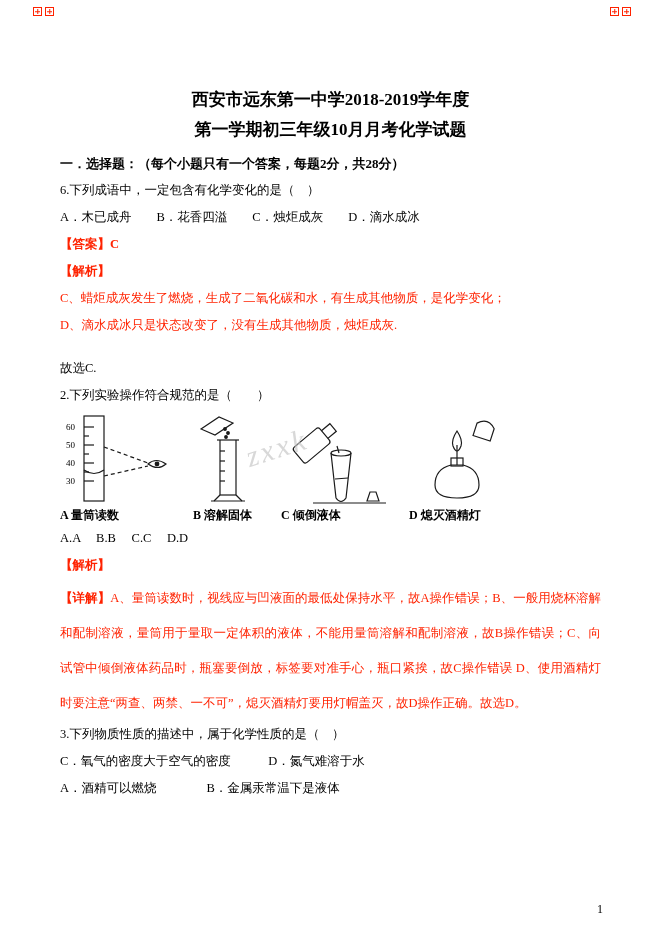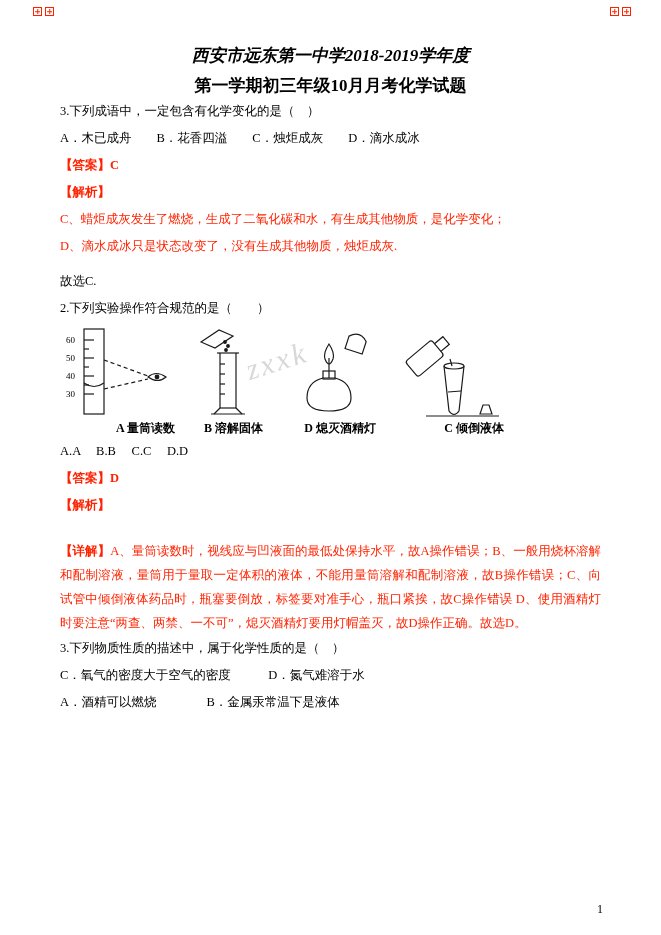--- a/index.html
+++ b/index.html
@@ -16,34 +16,34 @@
 
   
   .regmark { position: absolute; top: 7px; display: flex; gap: 3px; }
   .regmark.left { left: 33px; }
   .regmark.right { right: 30px; }
   .regmark .sq { position: relative; width: 9px; height: 9px; border: 1.5px solid var(--red); display: inline-block; }
   .regmark .sq::before { content: ""; position: absolute; left: 50%; top: 1px; bottom: 1px; width: 1.5px; background: var(--red); transform: translateX(-50%); }
   .regmark .sq::after  { content: ""; position: absolute; top: 50%; left: 1px; right: 1px; height: 1.5px; background: var(--red); transform: translateY(-50%); }
 
   .title { text-align: center; font-weight: bold; font-size: 17px; line-height: 24px; }
-  .title.first  { padding-top: 44px; font-style: italic; }
+  .title.first  { padding-top: 88px; }
   .title.second { margin-top: 6px; }
 
   p { margin: 0; font-size: 12.5px; line-height: 27px; white-space: pre-wrap; }
   .section-heading { font-weight: bold; font-size: 13px; margin-top: 8px; }
   .red { color: var(--red); }
   .label { font-weight: bold; }
-  .conclusion { margin-top: 8px; }
+  .conclusion { margin-top: 16px; }
   .stem { margin-top: 0; }
-  .detail { text-align: justify; line-height: 24px; margin-top: 20px; }
+  .detail { text-align: justify; line-height: 35px; margin-top: 2px; }
 
   
   .figure-row { position: relative; display: flex; align-items: flex-end; gap: 18px; margin-top: 4px; width: 460px; }
-  .figure { display: flex; flex-direction: column; align-items: flex-end; }
+  .figure { display: flex; flex-direction: column; align-items: flex-start; }
   .fig-label { font-weight: bold; font-size: 12px; line-height: 20px; white-space: pre; }
   .figure svg { display: block; }
   .watermark {
     position: absolute; left: 185px; top: 18px;
     transform: rotate(-18deg);
     font-size: 30px; font-style: italic; letter-spacing: 3px;
     color: #c4c4c4; opacity: 0.65; pointer-events: none;
   }
 
   .page-number { position: absolute; right: 58px; bottom: 18px; font-size: 12px; }
@@ -60,22 +60,23 @@
   <div class="regmark right">
     <span class="sq"></span>
     <span class="sq"></span>
   </div>
 
   <div class="content">
 
     <div class="title first">西安市远东第一中学2018-2019学年度</div>
     <div class="title second">第一学期初三年级10月月考化学试题</div>
 
+    <p class="section-heading">一．选择题：（每个小题只有一个答案，每题2分，共28分）</p>
 
-    <p class="stem">3.下列成语中，一定包含有化学变化的是（　）</p>
+    <p class="stem">6.下列成语中，一定包含有化学变化的是（　）</p>
     <p>A．木已成舟　　B．花香四溢　　C．烛炬成灰　　D．滴水成冰</p>
     <p class="red"><span class="label">【答案】</span><span class="label">C</span></p>
     <p class="red"><span class="label">【解析】</span></p>
     <p class="red">C、蜡炬成灰发生了燃烧，生成了二氧化碳和水，有生成其他物质，是化学变化；</p>
     <p class="red">D、滴水成冰只是状态改变了，没有生成其他物质，烛炬成灰.</p>
     <p class="conclusion">故选C.</p>
 
     <p class="stem">2.下列实验操作符合规范的是（　　）</p>
 
     <div class="figure-row">
@@ -125,55 +126,54 @@
             <line x1="27" y1="38" x2="32" y2="38"></line>
             <line x1="27" y1="48" x2="32" y2="48"></line>
             <line x1="27" y1="58" x2="32" y2="58"></line>
             <line x1="27" y1="68" x2="32" y2="68"></line>
           </g>
         </svg>
         <div class="fig-label">B 溶解固体</div>
       </div>
 
       <div class="figure">
-        <svg width="95" height="92" viewBox="0 0 95 92">
-          <g fill="none" stroke="#1a1a1a" stroke-width="1.2">
-            <path d="M26,72 Q26,56 42,52 L54,52 Q70,56 70,72 Q70,85 48,85 Q26,85 26,72 Z"></path>
-            <rect x="42" y="45" width="12" height="8"></rect>
-            <line x1="48" y1="32" x2="48" y2="52"></line>
-            <path d="M48,18 Q42,27 44,33 Q46,38 48,38 Q50,38 52,33 Q54,27 48,18 Z"></path>
-            <g transform="rotate(18 76 18)">
-              <path d="M66,26 L84,26 L84,13 Q75,4 66,13 Z"></path>
-            </g>
-          </g>
-        </svg>
-        <div class="fig-label">D 熄灭酒精灯</div>
-      </div>
-
-      <div class="figure">
         <svg width="110" height="92" viewBox="0 0 110 92">
           <g fill="none" stroke="#1a1a1a" stroke-width="1.2">
             <g transform="rotate(-40 36 28)">
               <rect x="12" y="18" width="34" height="20" rx="3"></rect>
               <path d="M46,23 L57,23 L57,33 L46,33"></path>
             </g>
             <line x1="56" y1="33" x2="58" y2="40"></line>
             <path d="M50,40 L55,85 Q60,92 65,85 L70,40"></path>
             <ellipse cx="60" cy="40" rx="10" ry="3"></ellipse>
             <line x1="54" y1="66" x2="67" y2="65"></line>
             <path d="M86,88 L98,88 L95,79 L89,79 Z"></path>
             <line x1="32" y1="90" x2="105" y2="90"></line>
           </g>
         </svg>
         <div class="fig-label">C 倾倒液体</div>
       </div>
+
+      <div class="figure">
+        <svg width="95" height="92" viewBox="0 0 95 92">
+          <g fill="none" stroke="#1a1a1a" stroke-width="1.2">
+            <path d="M26,72 Q26,56 42,52 L54,52 Q70,56 70,72 Q70,85 48,85 Q26,85 26,72 Z"></path>
+            <rect x="42" y="45" width="12" height="8"></rect>
+            <line x1="48" y1="32" x2="48" y2="52"></line>
+            <path d="M48,18 Q42,27 44,33 Q46,38 48,38 Q50,38 52,33 Q54,27 48,18 Z"></path>
+            <g transform="rotate(18 76 18)">
+              <path d="M66,26 L84,26 L84,13 Q75,4 66,13 Z"></path>
+            </g>
+          </g>
+        </svg>
+        <div class="fig-label">D 熄灭酒精灯</div>
+      </div>
     </div>
 
     <p>A.A　 B.B　 C.C　 D.D</p>
-    <p class="red"><span class="label">【答案】</span><span class="label">D</span></p>
     <p class="red"><span class="label">【解析】</span></p>
     <p class="red detail"><span class="label">【详解】</span><span>A、量筒读数时，视线应与凹液面的最低处保持水平，故A操作错误；B、一般用烧杯溶解和配制溶液，量筒用于量取一定体积的液体，不能用量筒溶解和配制溶液，故B操作错误；C、向试管中倾倒液体药品时，瓶塞要倒放，标签要对准手心，瓶口紧挨，故C操作错误 D、使用酒精灯时要注意“两查、两禁、一不可”，熄灭酒精灯要用灯帽盖灭，故D操作正确。故选D。</span></p>
 
     <p class="stem">3.下列物质性质的描述中，属于化学性质的是（　）</p>
     <p>C．氧气的密度大于空气的密度　　　D．氮气难溶于水</p>
     <p>A．酒精可以燃烧　　　　B．金属汞常温下是液体</p>
 
   </div>
 
   <div class="page-number">1</div>

